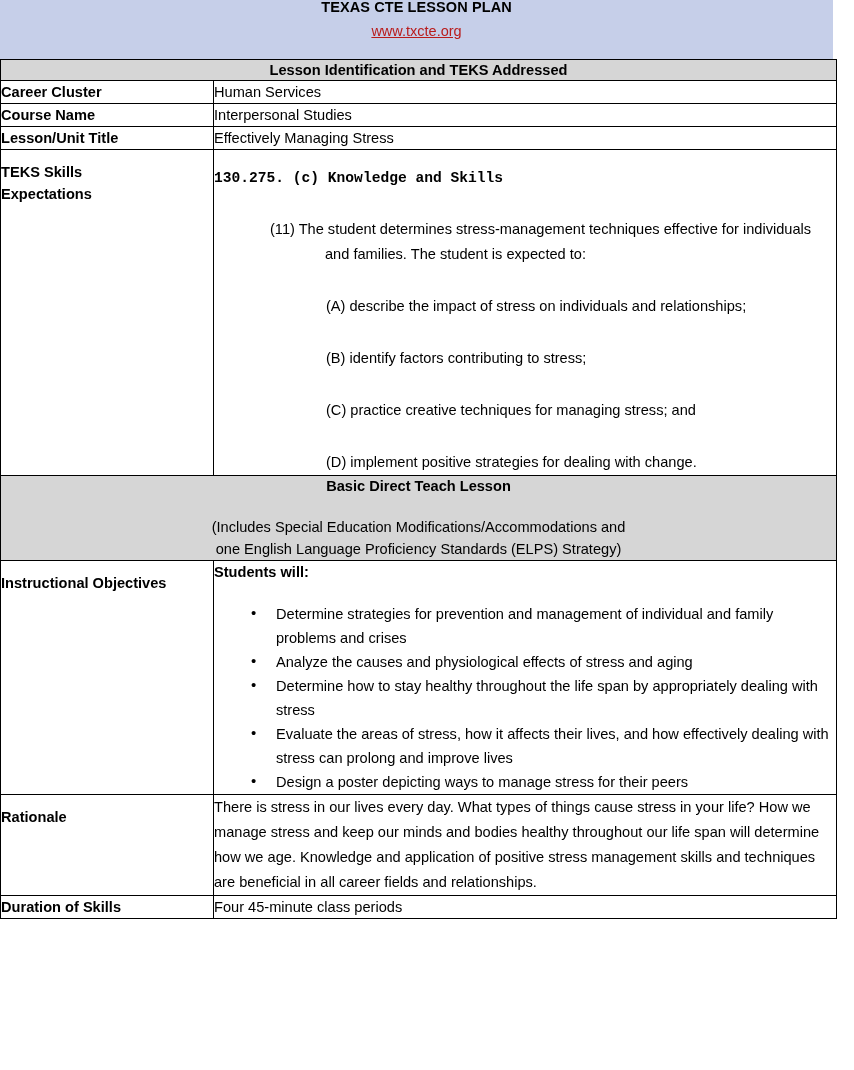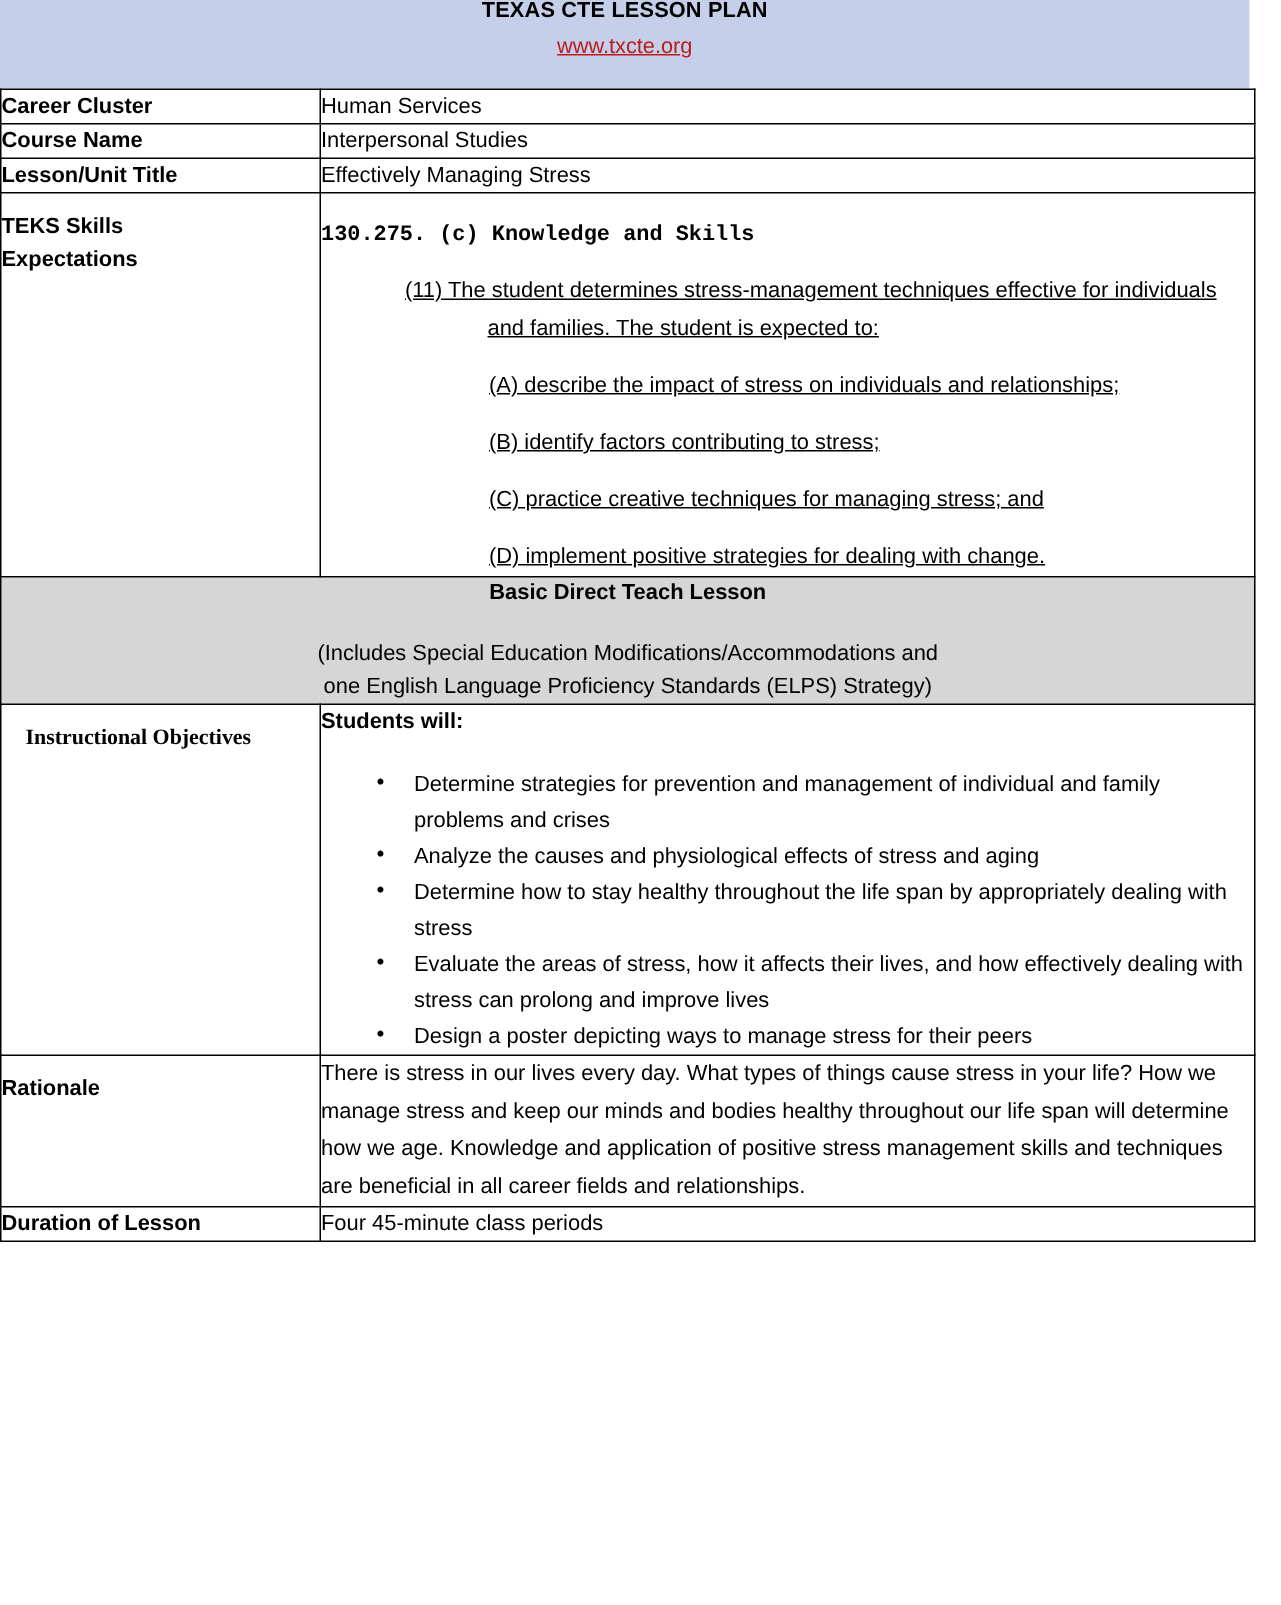--- a/index.html
+++ b/index.html
@@ -83,41 +83,40 @@
     line-height: 22px;
     margin-top: 20px;
   }
   td.section .sec-sub div { white-space: nowrap; }
 
   
   td.label {
     font-weight: bold;
     padding: 10px 6px 10px 6px;
   }
-  td.label.tight { padding-left: 16px; padding-right: 0; white-space: nowrap; font-family: Liberation Serif, serif; }
+  td.label.tight { padding-left: 0; padding-right: 0; white-space: nowrap; }
   td.label.top { padding-top: 11px; }
 
   
   td.value {
     padding: 10px 10px 10px 11px;
   }
 
   
   .teks-head {
     font-weight: bold;
     margin: 16px 0 0 0;
     line-height: 24px;
     font-family: Liberation Mono, monospace;
   }
   .teks-item {
-    margin-top: 13px;
+    margin-top: 27px;
     padding-left: 56px;
     text-indent: -0px;
     line-height: 25px;
-    text-decoration: underline;
   }
   .teks-item.lvl1 {
     padding-left: 56px;
   }
   .teks-item.lvl1 .hang {
     display: block;
     padding-left: 55px;
     text-indent: -55px;
   }
   .teks-item.lvl2 {
@@ -161,20 +160,25 @@
     <a class="doc-link" href="#">www.txcte.org</a>
   </div>
 
   <table class="lp">
     <colgroup>
       <col class="c-label">
       <col class="c-value">
     </colgroup>
     <tbody>
 
+      <tr>
+        <td class="section" colspan="2">
+          <div class="sec-title">Lesson Identification and TEKS Addressed</div>
+        </td>
+      </tr>
 
       <tr>
         <td class="label">Career Cluster</td>
         <td class="value">Human Services</td>
       </tr>
 
       <tr>
         <td class="label">Course Name</td>
         <td class="value">Interpersonal Studies</td>
       </tr>
@@ -226,21 +230,21 @@
       </tr>
 
       <tr>
         <td class="label top">Rationale</td>
         <td class="value">
           <div class="para">There is stress in our lives every day. What types of things cause stress in your life? How we manage stress and keep our minds and bodies healthy throughout our life span will determine how we age. Knowledge and application of positive stress management skills and techniques are beneficial in all career fields and relationships.</div>
         </td>
       </tr>
 
       <tr>
-        <td class="label">Duration of Lesson</td>
+        <td class="label">Duration of Skills</td>
         <td class="value">Four 45-minute class periods</td>
       </tr>
 
 
     </tbody>
   </table>
 
 </div>
 
 </body></html>

